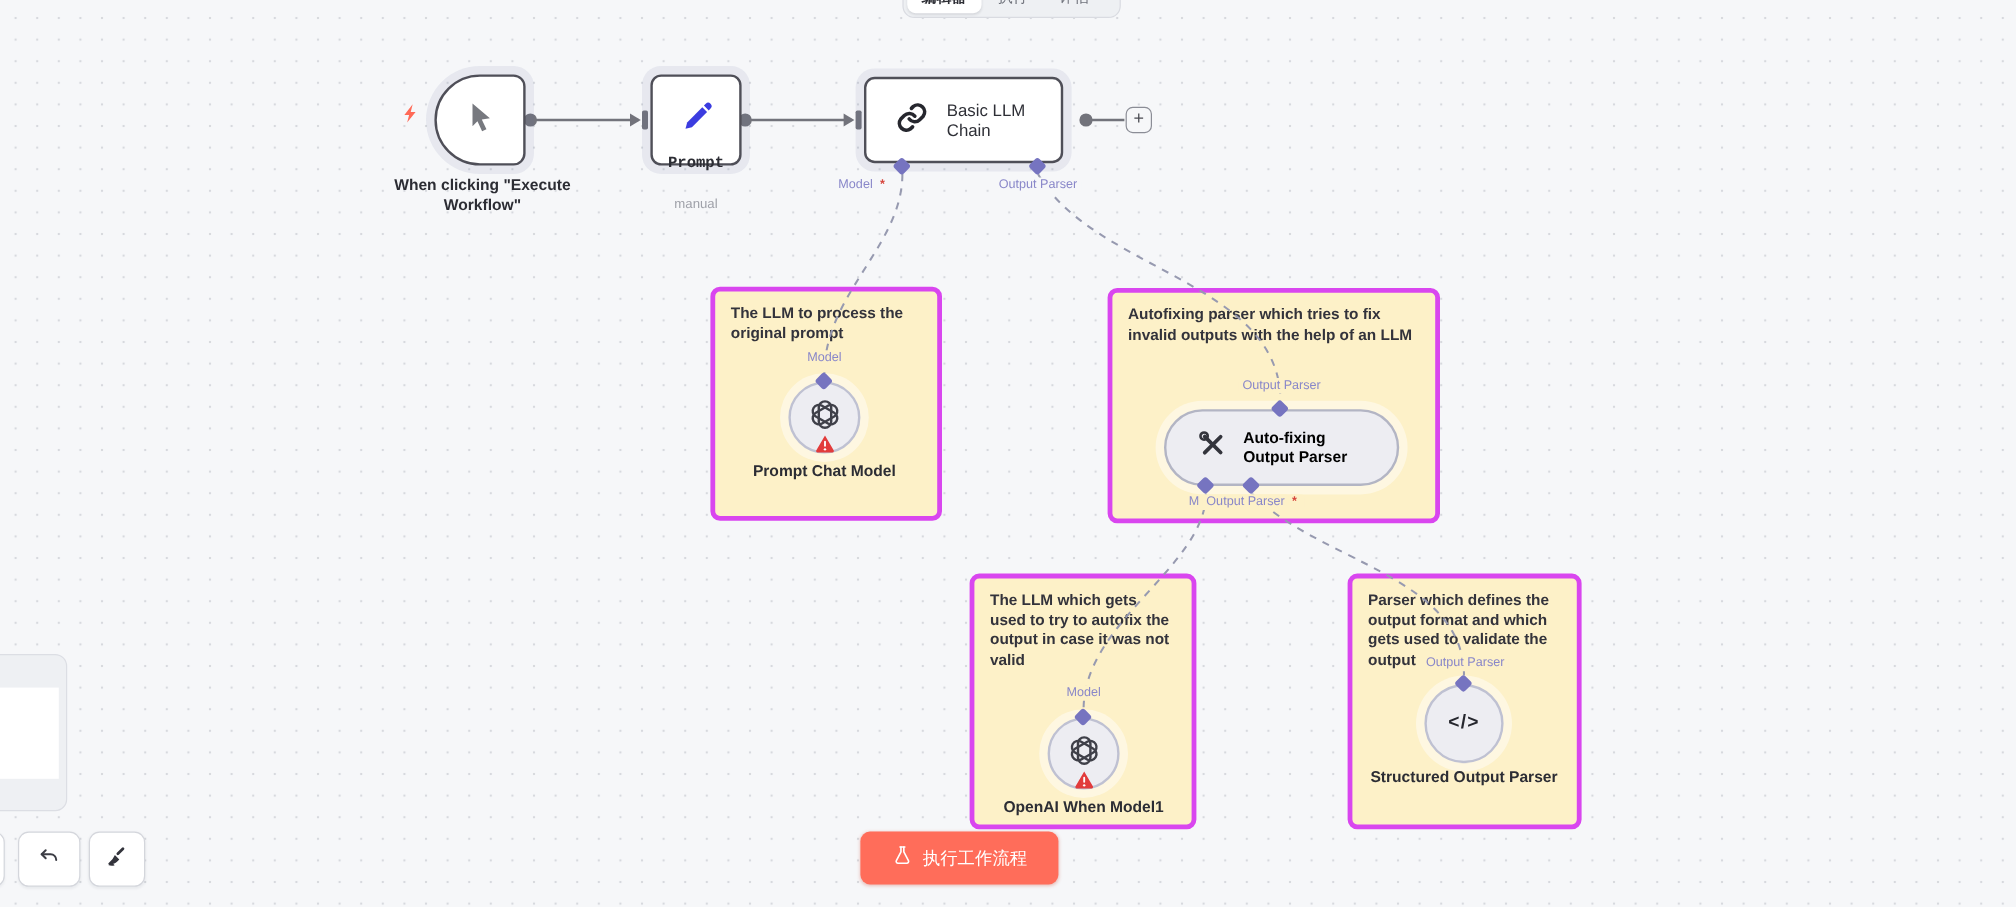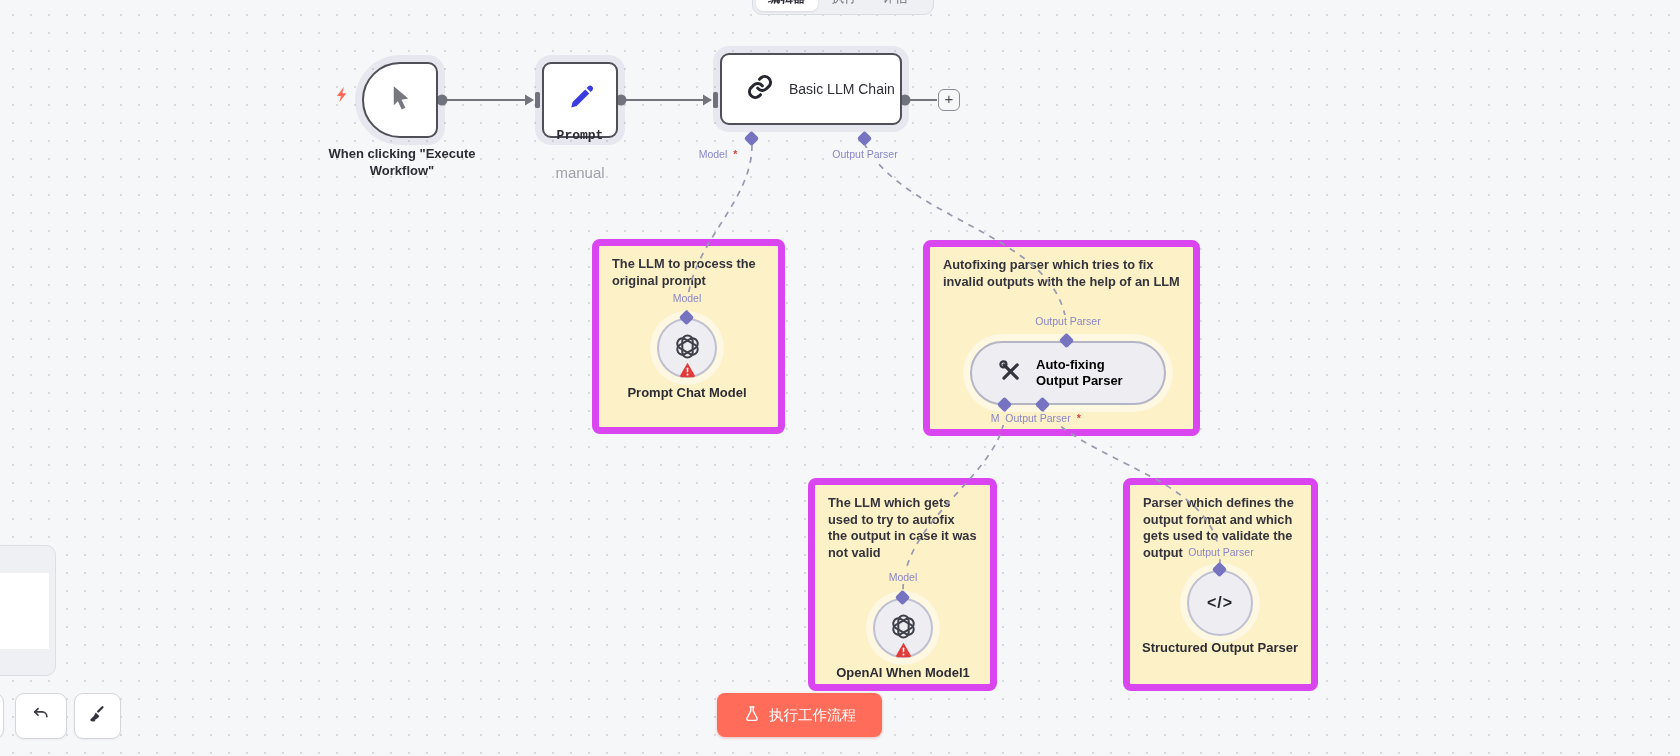--- a/index.html
+++ b/index.html
@@ -24,21 +24,21 @@
     box-shadow:0 1px 2px rgba(40,44,60,.12); }
 
   
   .node { background:#fff; border:2px solid #4f4f58; z-index:3;
     box-shadow:0 0 0 7px rgba(99,108,154,.10); display:flex; align-items:center; justify-content:center; }
   .node.trigger { border-radius:38px 10px 10px 38px; }
   .node.square { border-radius:9px; }
   .node.wide { border-radius:9px; justify-content:flex-start; padding-left:24px; gap:15px; }
   .node-caption { z-index:4; font-size:13px; font-weight:600; color:#2c2d34;
     text-align:center; line-height:1.3; }
-  .node-sub { z-index:4; font-size:15px; color:#9fa1a9; text-align:center; }
+  .node-sub { z-index:4; font-size:11px; color:#9fa1a9; text-align:center; }
   .chain-title { font-size:14px; color:#2e2f36; font-weight:500; }
 
   
   .subnode { background:#ededf2; border:2px solid #bfc1d2; z-index:3;
     box-shadow:0 0 0 7px rgba(255,255,255,.45); display:flex; align-items:center; justify-content:center; }
   .subnode.circle { border-radius:50%; }
   .subnode.pill { border-radius:33px; justify-content:flex-start; padding-left:26px; gap:13px;
     border-color:#b3b5c4; }
   .pill-title { font-size:13px; font-weight:600; color:#000000; line-height:1.25; width:112px; }
 
@@ -48,21 +48,21 @@
   .diamond { width:11px; height:11px; background:#7674c0; border-radius:2.5px;
     transform:rotate(45deg); z-index:4; }
   .plabel { z-index:4; display:flex; justify-content:center; font-size:10.5px;
     color:#8987c9; line-height:1.2; white-space:nowrap; }
   .plabel span { padding:0 3px; border-radius:3px; }
   .on-canvas span { background:#f6f7f9; }
   .on-sticky span { background:#fdf1c8; }
   .req { color:#d6453d; font-weight:700; }
 
   
-  .sticky { background:#fdf1c8; border:7px solid #d946ef; border-radius:8px;
+  .sticky { background:#fdf1c8; border:4px solid #d946ef; border-radius:8px;
     padding:10px 13px; z-index:1; font-size:12.8px; font-weight:700; color:#33333b;
     line-height:1.3; }
 
   
   .plusbtn { width:22px; height:22px; border:1.6px solid #8b8d96; border-radius:6px;
     background:#f6f7f9; color:#4a4b52; font-size:15px; line-height:18px; text-align:center;
     z-index:3; }
 
   
   .panel-cut { left:-40px; top:545px; width:96px; height:131px; background:#eef0f3;
@@ -152,21 +152,21 @@
   <span>
     <svg width="30" height="30" viewBox="0 0 24 24">
       <path d="M5 19.5 l1.1-4.3 10.1-10.1 3.2 3.2 -10.1 10.1 z" fill="#3b3ce0"></path>
       <path d="M17.3 4 l1.2-1.2 a2.25 2.25 0 0 1 3.2 3.2 L20.5 7.2 z" fill="#3b3ce0"></path>
     </svg>
   </span>
 </div>
 <div class="abs node-caption" style="left:480px; top:128px; width:200px;font-family:Liberation Mono, monospace;">Prompt</div>
 <div class="abs node-sub" style="left:480px; top:164px; width:200px;">manual</div>
 
-<div class="abs node wide" style="left:720px; top:53px; width:182px; height:72px;">
+<div class="abs node wide" style="left:720px; top:64px; width:166px; height:72px;">
   <span>
     <svg width="28" height="28" viewBox="0 0 24 24" fill="none" stroke="#26272e" stroke-width="2.6" stroke-linecap="round" stroke-linejoin="round">
       <path d="M10 13a5 5 0 0 0 7.5.5l2.5-2.5a5 5 0 0 0-7-7l-1.4 1.4"></path>
       <path d="M14 11a5 5 0 0 0-7.5-.5L4 13a5 5 0 0 0 7 7l1.4-1.4"></path>
     </svg>
   </span>
   <span class="chain-title">Basic LLM Chain</span>
 </div>
 <div class="abs plusbtn" style="left:938px; top:89px;">
   <span>+</span>

